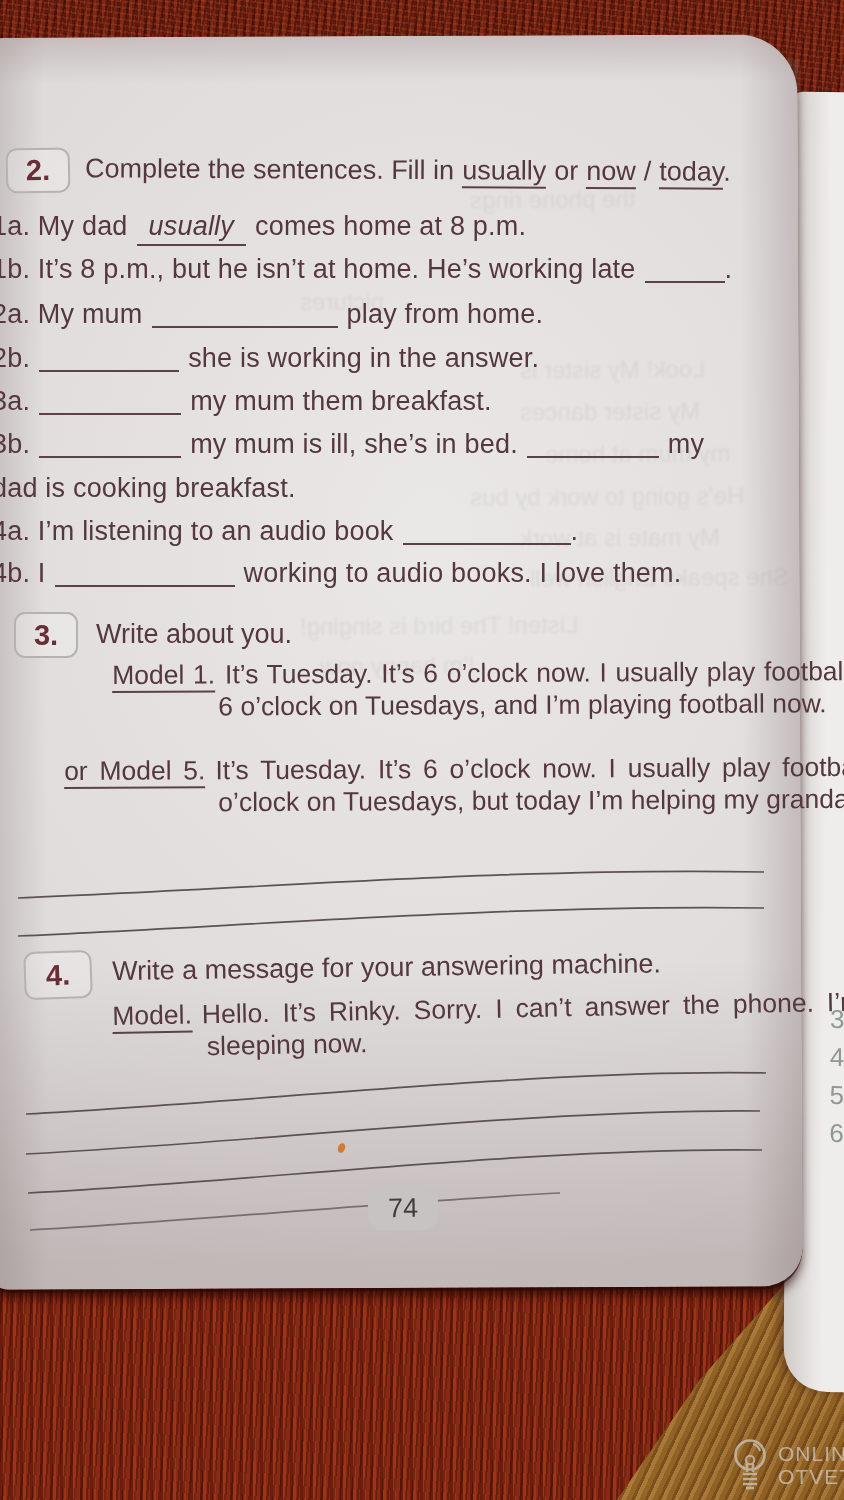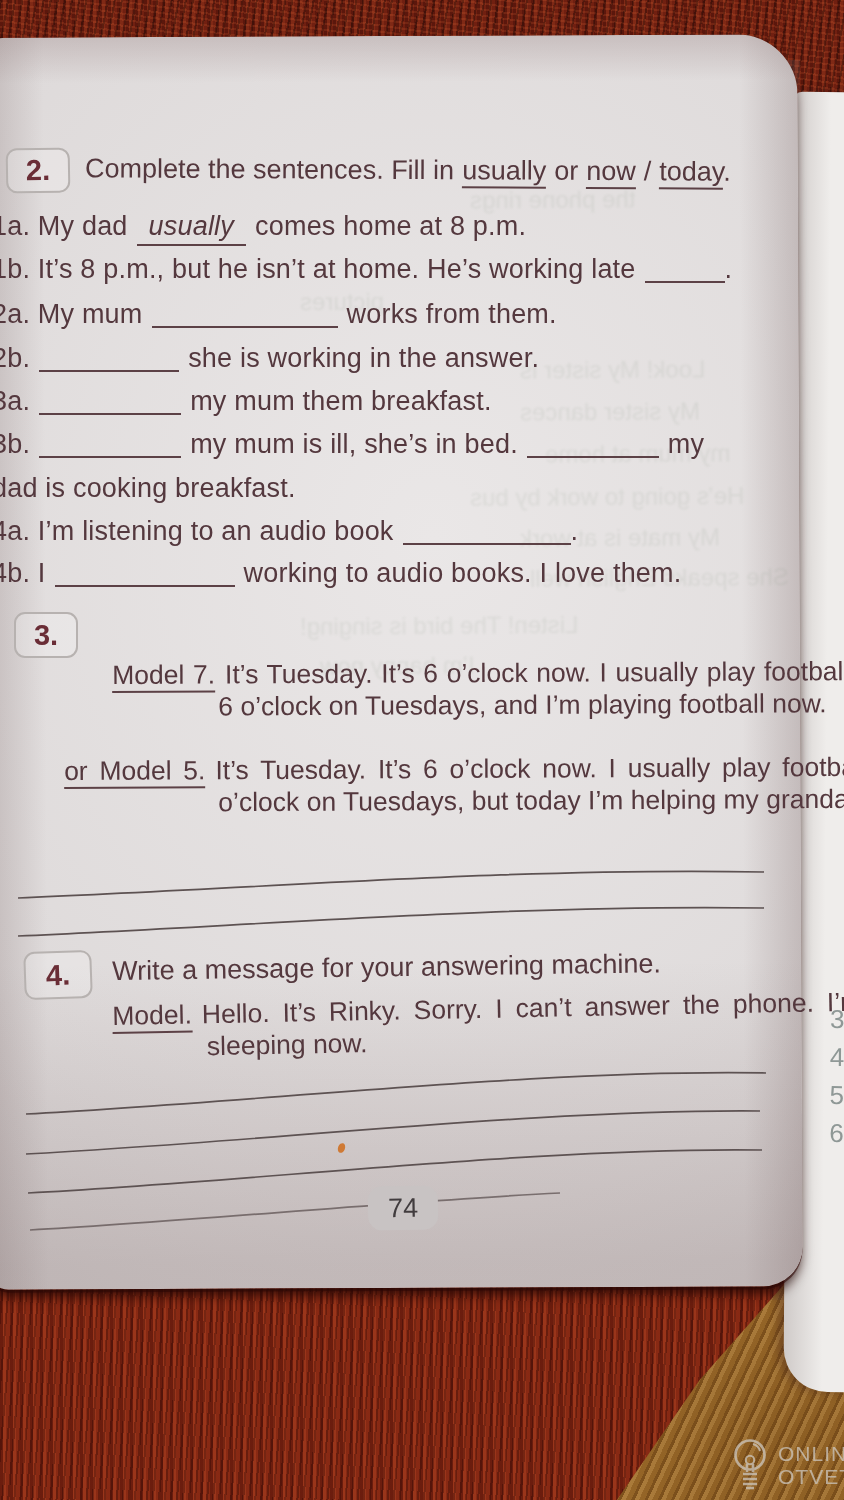--- a/index.html
+++ b/index.html
@@ -119,21 +119,21 @@
     <span>Complete the sentences. Fill in</span><span class="uword">usually</span><span>or</span><span class="uword">now</span><span>/</span><span class="uword tight">today</span><span>.</span>
   </div>
 
   <div class="line" style="left:-8px;top:211px;">
     <span>1a. My dad</span><span class="ans">usually</span><span>comes home at 8 p.m.</span>
   </div>
   <div class="line" style="left:-8px;top:254px;">
     <span>1b. It’s 8 p.m., but he isn’t at home. He’s working late</span><span class="blank tight" style="width:80px;"></span><span>.</span>
   </div>
   <div class="line" style="left:-8px;top:299px;">
-    <span>2a. My mum</span><span class="blank" style="width:186px;"></span><span>works from them.</span>
+    <span>2a. My mum</span><span class="blank" style="width:186px;"></span><span>play from home.</span>
   </div>
   <div class="line" style="left:-8px;top:343px;">
     <span>2b.</span><span class="blank" style="width:140px;"></span><span>she is working in the answer.</span>
   </div>
   <div class="line" style="left:-8px;top:386px;">
     <span>3a.</span><span class="blank" style="width:142px;"></span><span>my mum them breakfast.</span>
   </div>
   <div class="line" style="left:-8px;top:429px;">
     <span>3b.</span><span class="blank" style="width:142px;"></span><span>my mum is ill, she’s in bed.</span><span class="blank" style="width:132px;"></span><span>my</span>
   </div>
@@ -141,23 +141,24 @@
     <span>dad is cooking breakfast.</span>
   </div>
   <div class="line" style="left:-8px;top:516px;">
     <span>4a. I’m listening to an audio book</span><span class="blank tight" style="width:168px;"></span><span>.</span>
   </div>
   <div class="line" style="left:-8px;top:558px;">
     <span>4b. I</span><span class="blank" style="width:180px;"></span><span>working to audio books. I love them.</span>
   </div>
 
   <div class="numbox" style="left:14px;top:612px;width:60px;height:42px;line-height:42px;">3.</div>
+  <div class="sectitle" style="left:96px;top:619px;">Write about you.</div>
 
   <div class="model" style="left:112px;top:659px;width:662px;padding-left:106px;text-indent:-106px;transform:rotate(-.3deg);transform-origin:left top;">
-    <span class="mlabel">Model 7.</span><span>It’s Tuesday. It’s 6 o’clock now. I usually play football at 6 o’clock on Tuesdays, and I’m playing football now.</span>
+    <span class="mlabel">Model 1.</span><span>It’s Tuesday. It’s 6 o’clock now. I usually play football at 6 o’clock on Tuesdays, and I’m playing football now.</span>
   </div>
   <div class="model" style="left:64px;top:755px;width:710px;padding-left:154px;text-indent:-154px;transform:rotate(-.3deg);transform-origin:left top;">
     <span class="mlabel">or Model 5.</span><span>It’s Tuesday. It’s 6 o’clock now. I usually play football at 6 o’clock on Tuesdays, but today I’m helping my grandad.</span>
   </div>
 
   <div class="numbox" style="left:24px;top:951px;width:64px;height:44px;line-height:44px;transform:rotate(-2deg);">4.</div>
   <div class="sectitle" style="left:112px;top:956px;transform:rotate(-.8deg);transform-origin:left top;">Write a message for your answering machine.</div>
 
   <div class="model" style="left:112px;top:1000px;width:656px;padding-left:94px;text-indent:-94px;transform:rotate(-1.1deg);transform-origin:left top;">
     <span class="mlabel">Model.</span><span>Hello. It’s Rinky. Sorry. I can’t answer the phone. I’m sleeping now.</span>

